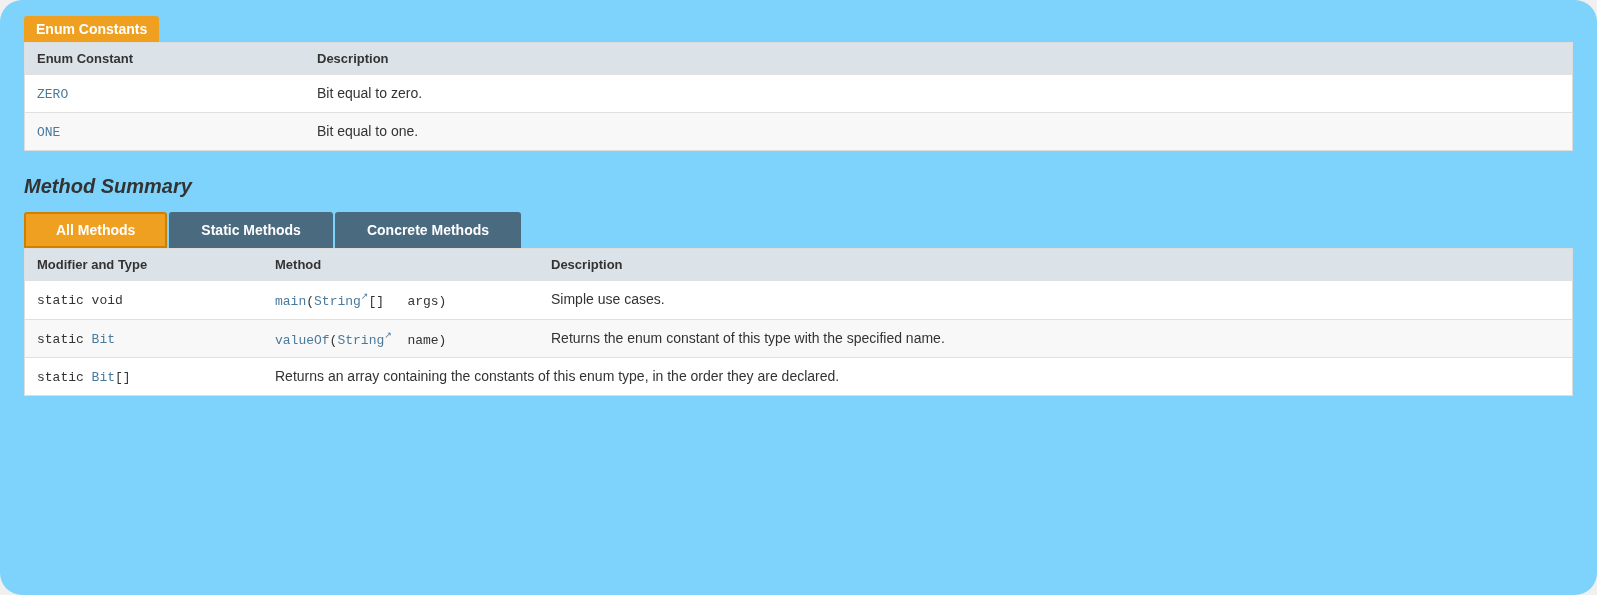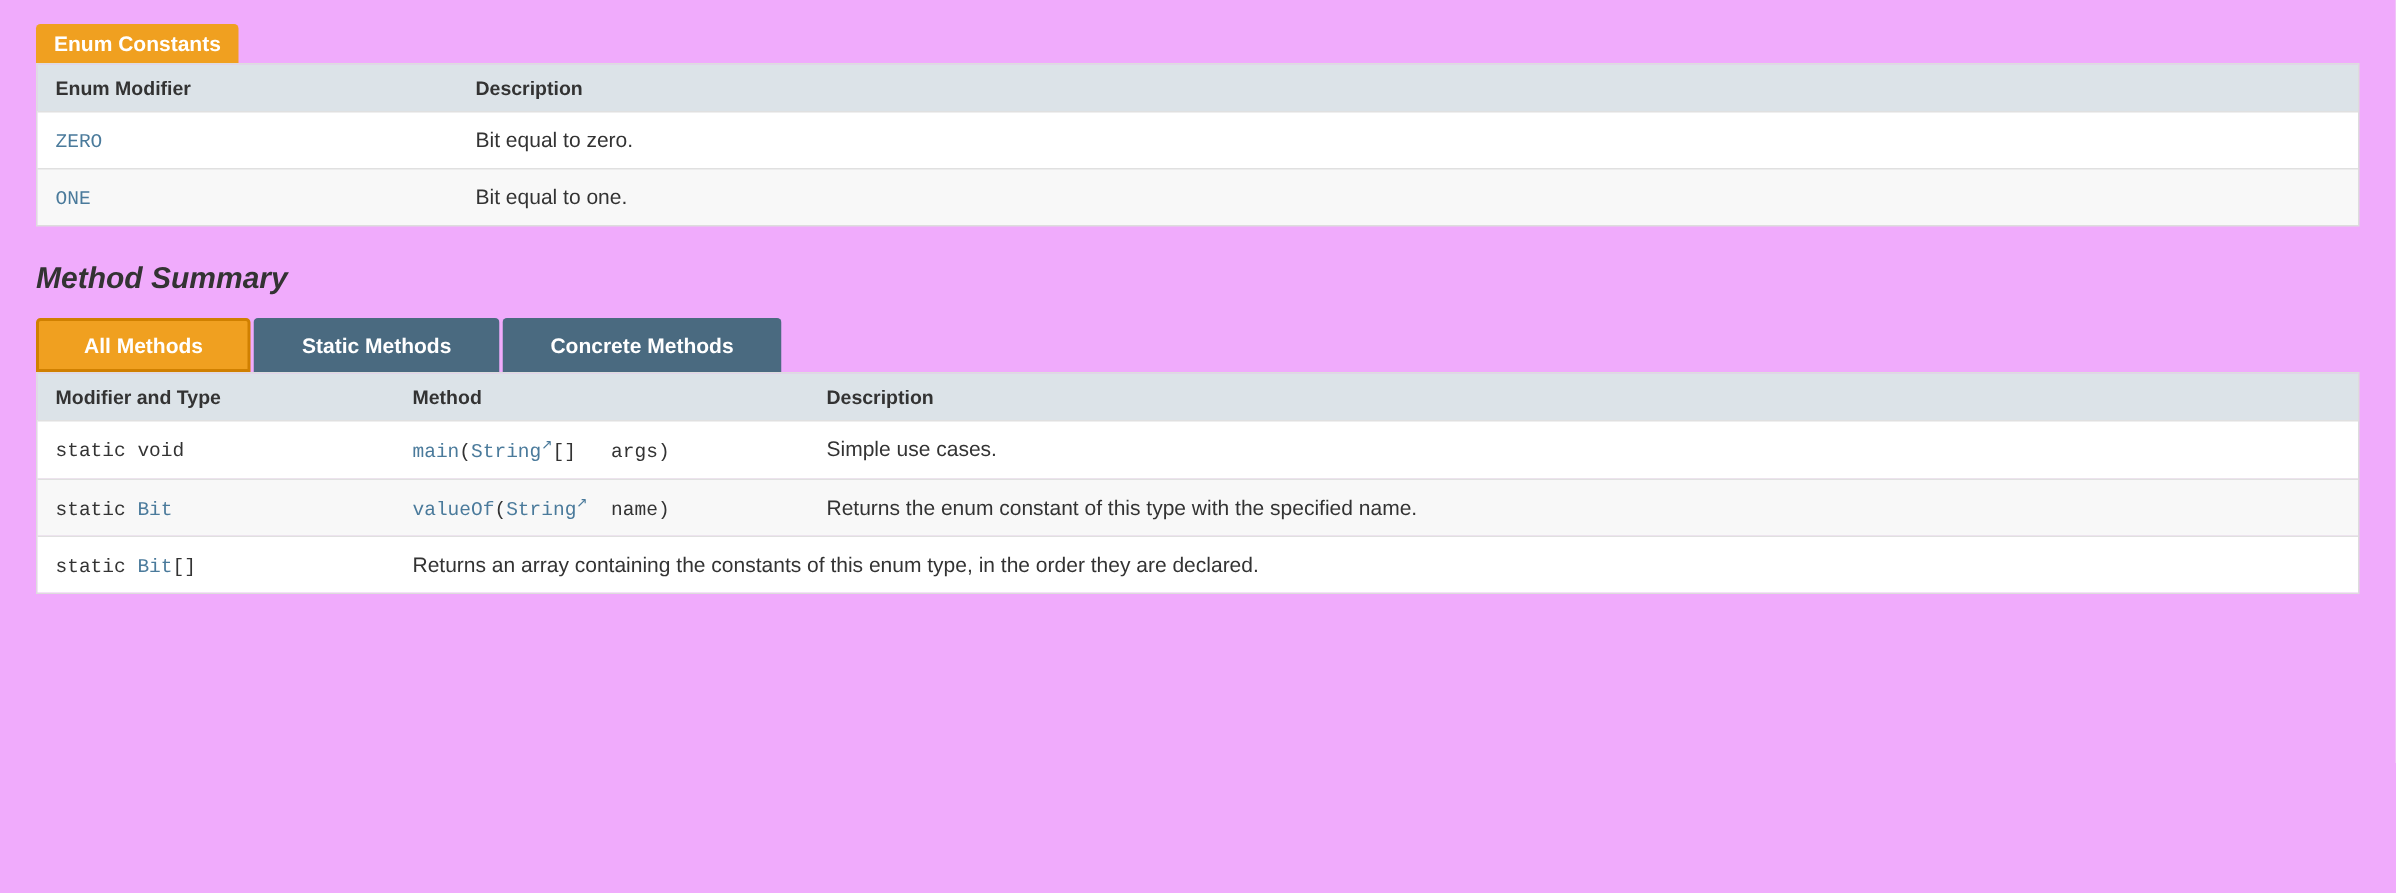--- a/index.html
+++ b/index.html
@@ -3,24 +3,25 @@
   <meta charset="utf-8">
   <style>
     * { box-sizing: border-box; margin: 0; padding: 0; }
     body {
       background: #f0f0f0;
       font-family: Arial, Helvetica, sans-serif;
       font-size: 14px;
       color: #333;
     }
     .page-wrapper {
-      background: #f0abfc;
+      background: #7dd3fc;
       max-width: 1597px;
       min-height: 595px;
       padding: 16px 24px 24px 24px;
+      border-radius: 22px;
     }
 
     
     .section-header-orange {
       display: inline-block;
       background: #f0a020;
       color: #fff;
       font-weight: bold;
       font-size: 14px;
       padding: 5px 12px;
@@ -151,21 +152,21 @@
   </style>
 </head>
 <body>
 
 <div class="page-wrapper">
 
   <div>
     <div class="section-header-orange">Enum Constants</div>
     <div class="table-container">
       <div class="table-col-header">
-        <div class="col-name">Enum Modifier</div>
+        <div class="col-name">Enum Constant</div>
         <div class="col-desc">Description</div>
       </div>
 
       <div class="table-row">
         <div class="col-name">
           <a class="code-link" href="#">ZERO</a>
         </div>
         <div class="col-desc">Bit equal to zero.</div>
       </div>
 

